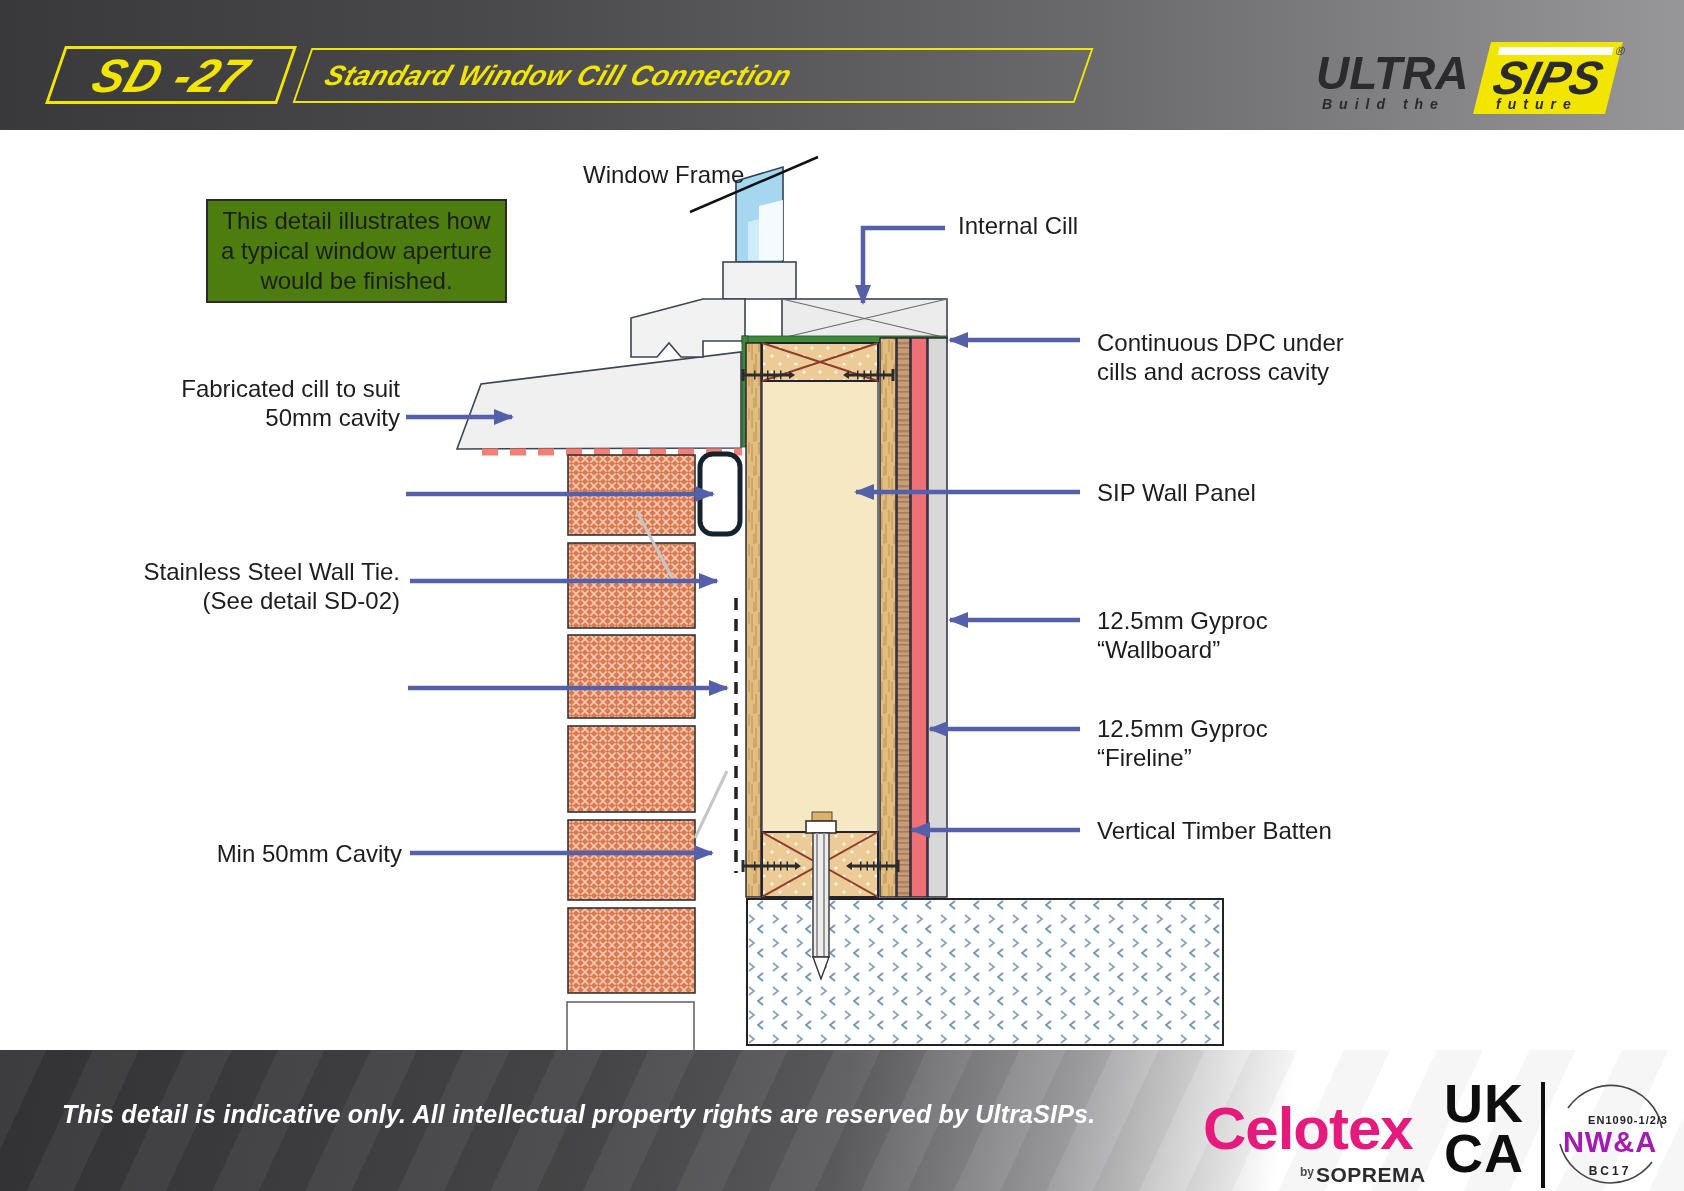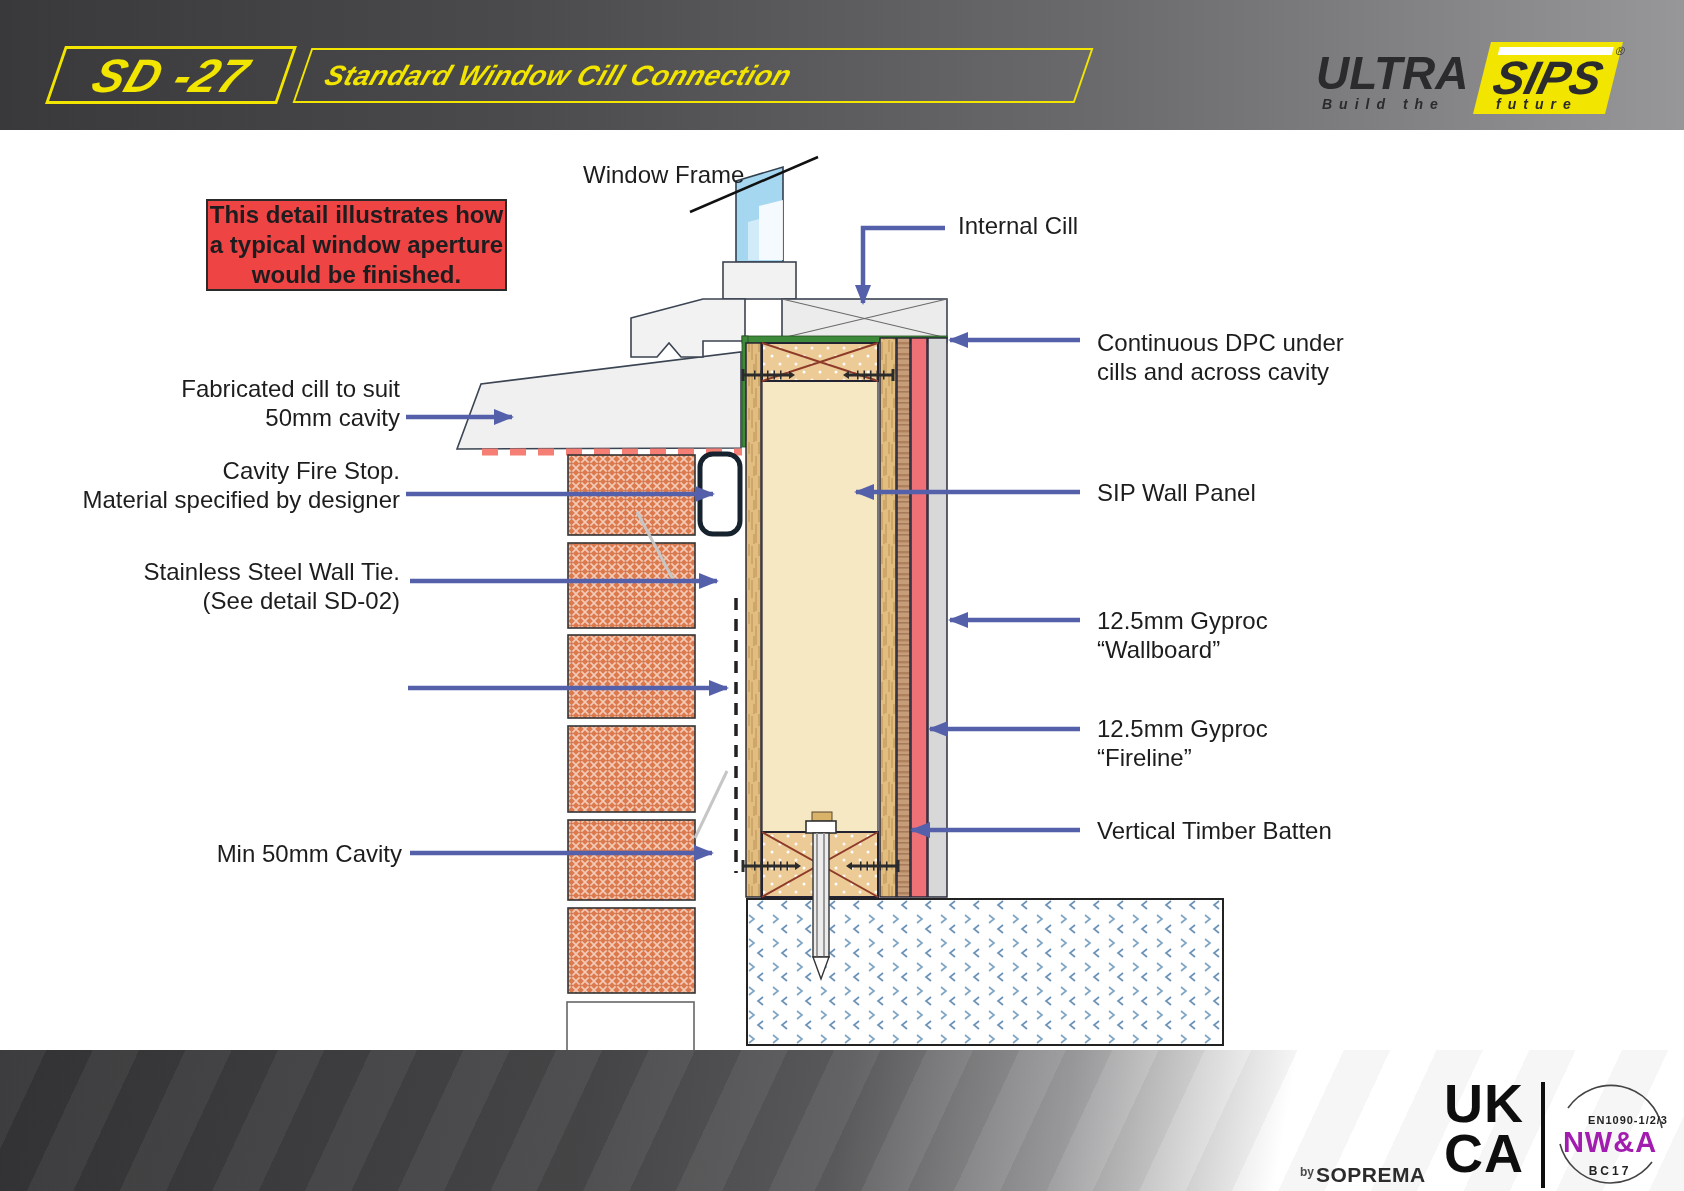--- a/index.html
+++ b/index.html
@@ -38,24 +38,24 @@
   .lbl-dpc{left:1097px;top:328px;}
   .lbl-sip{left:1097px;top:478px;}
   .lbl-wallboard{left:1097px;top:606px;}
   .lbl-fireline{left:1097px;top:714px;}
   .lbl-batten{left:1097px;top:816px;}
   .lbl-fab{right:1284px;top:374px;}
   .lbl-firestop{right:1284px;top:456px;}
   .lbl-walltie{right:1284px;top:557px;}
   .lbl-breather{right:1284px;top:647px;}
   .lbl-mincav{right:1282px;top:839px;}
-  .notebox{position:absolute;left:206px;top:199px;width:301px;height:92px;background:#ef4444;
+  .notebox{position:absolute;left:206px;top:199px;width:301px;height:104px;background:#4d7c0f;
           border:2px solid #2a2a2a;box-sizing:border-box;display:flex;align-items:center;
           justify-content:center;text-align:center;font-size:24px;line-height:30px;
-          color:#1d1d1f;white-space:pre-line;font-weight:bold;}
+          color:#1d1d1f;white-space:pre-line;}
   svg.diagram{position:absolute;left:0;top:0;}
   
   .footer{position:absolute;left:0;top:1050px;width:1684px;height:141px;
      background:
        repeating-linear-gradient(115deg, rgba(255,255,255,0.045) 0 42px, rgba(0,0,0,0.035) 42px 84px),
        linear-gradient(100deg,#343436 0%,#474749 35%,#5c5c5e 50%,#9d9d9f 63%,#ffffff 76%);}
   .disclaimer{position:absolute;left:62px;top:1100px;font-size:25px;font-style:italic;
           font-weight:600;color:#ffffff;letter-spacing:.2px;}
   .celotex{position:absolute;left:1203px;top:1094px;font-size:60px;font-weight:800;
           color:#e61a7d;letter-spacing:-1px;}
@@ -250,27 +250,27 @@
   <div class="lbl lbl-dpc">Continuous DPC under
 cills and across cavity</div>
   <div class="lbl lbl-sip">SIP Wall Panel</div>
   <div class="lbl lbl-wallboard">12.5mm Gyproc
 “Wallboard”</div>
   <div class="lbl lbl-fireline">12.5mm Gyproc
 “Fireline”</div>
   <div class="lbl lbl-batten">Vertical Timber Batten</div>
   <div class="lbl r lbl-fab">Fabricated cill to suit
 50mm cavity</div>
-  <div class="lbl r lbl-firestop">Cavity Fire Stop.
-Material specified by designer</div>
   <div class="lbl r lbl-walltie">Stainless Steel Wall Tie.
 (See detail SD-02)</div>
   <div class="lbl r lbl-mincav">Min 50mm Cavity</div>
 
   <div class="footer"></div>
+  <div class="disclaimer">This detail is indicative only. All intellectual property rights are reserved by UltraSIPs.</div>
+  <div class="celotex">Celotex</div>
   <div class="soprema-row">
     <span class="soprema-by">by</span><span class="soprema">SOPREMA</span>
   </div>
   <div class="ukca">
     <div>UK</div>
     <div>CA</div>
   </div>
   <div class="ukca-divider"></div>
   <div class="stamp">
     <svg width="116" height="112" viewBox="0 0 116 112">

